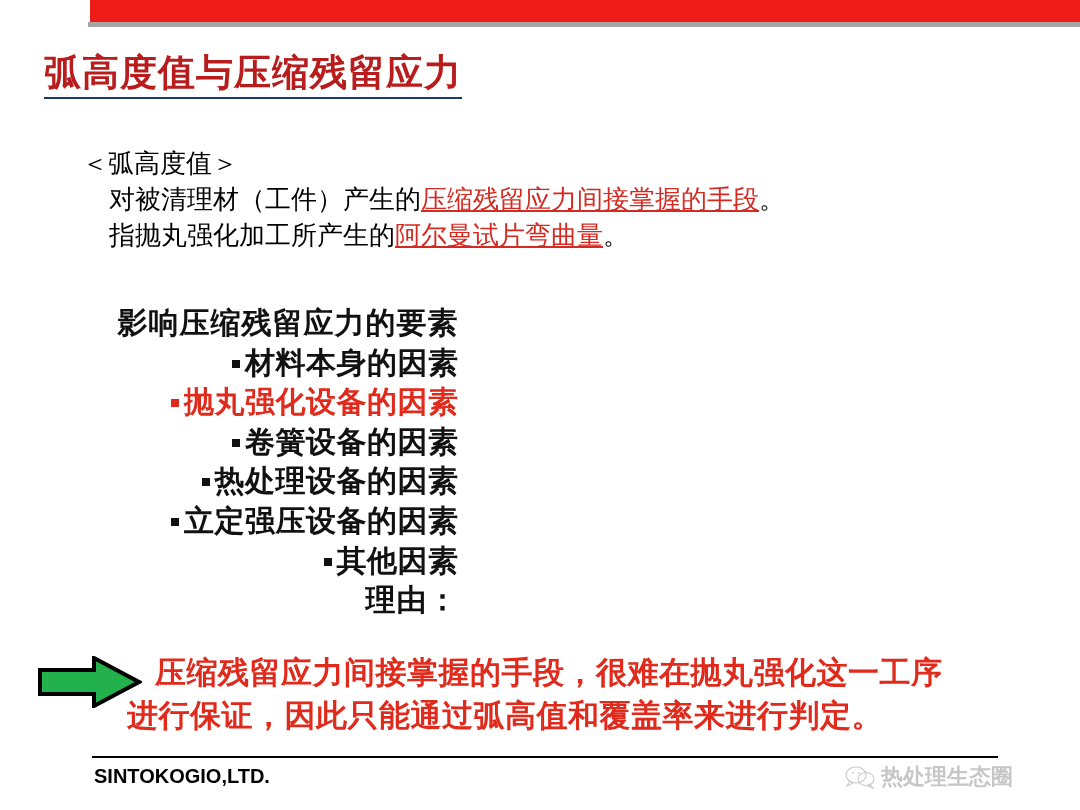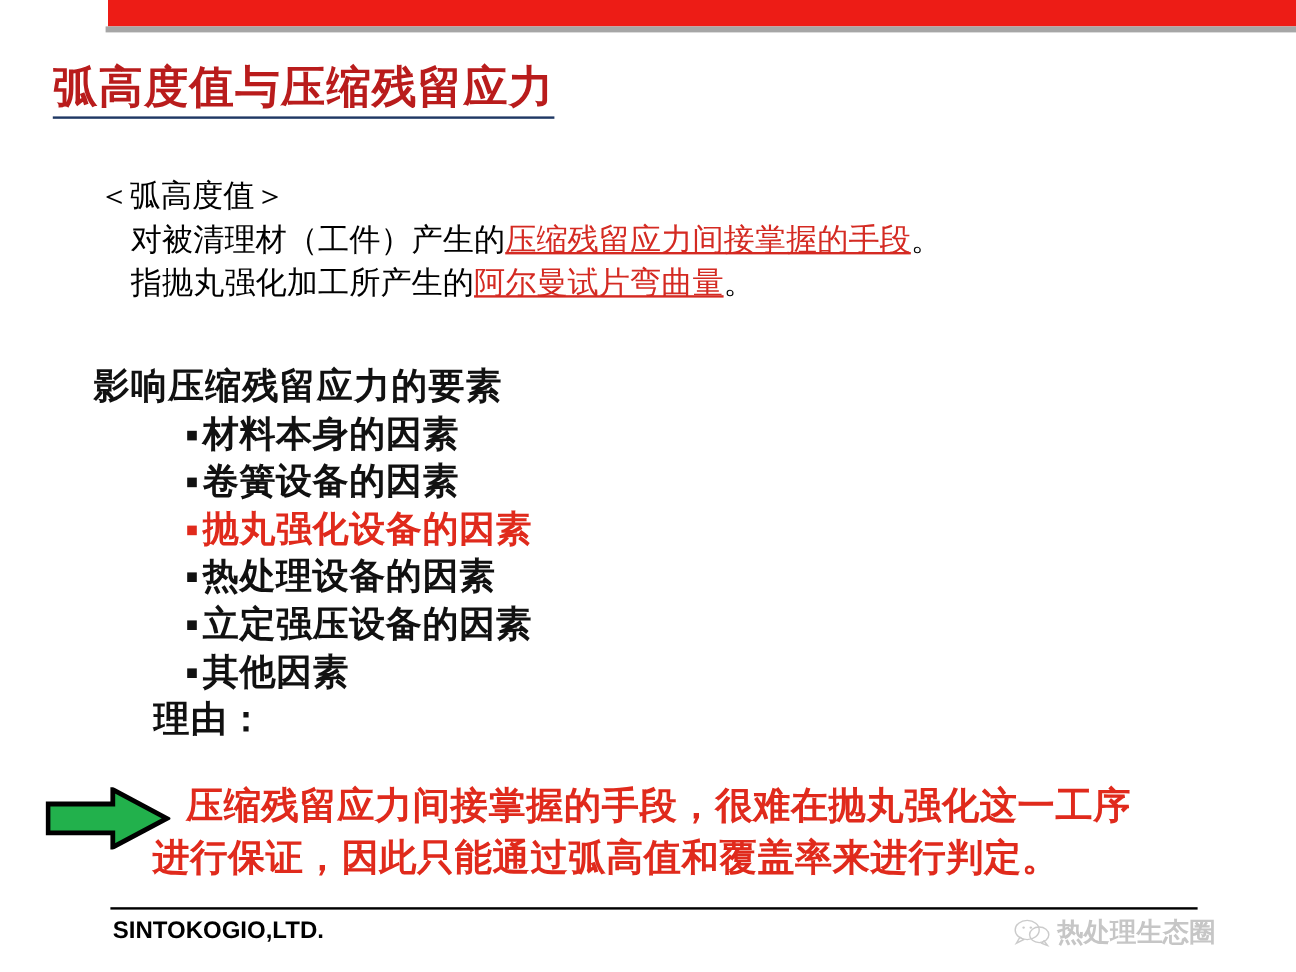--- a/index.html
+++ b/index.html
@@ -71,28 +71,29 @@
   .red-underline {
     color: #D42A22;
     text-decoration: underline;
     text-decoration-color: #D42A22;
     text-underline-offset: 2px;
   }
 
   
   #factors-block {
     position: absolute;
-    left: 78px;
+    left: 93px;
     top: 303px;
     font-family: "DejaVu Sans", "Liberation Sans", sans-serif;
     font-weight: bold;
     font-size: 30px;
     color: #111111;
     line-height: 1.32;
     white-space: nowrap;
+    text-align: right;
   }
   #factors-heading {
     display: block;
     letter-spacing: 1px;
   }
   .factor-item {
     display: block;
     padding-left: 78px;
     letter-spacing: 0.5px;
   }
@@ -199,25 +200,25 @@
     <span>指抛丸强化加工所产生的</span><span class="red-underline">阿尔曼试片弯曲量</span><span>。</span>
   </span>
 </div>
 
 <div id="factors-block">
   <span id="factors-heading">影响压缩残留应力的要素</span>
 
   <span class="factor-item">
     <span class="bullet-square"></span><span>材料本身的因素</span>
   </span>
-  <span class="factor-item">
-    <span class="bullet-square"></span><span>卷簧设备的因素</span>
-  </span>
   <span class="factor-item is-highlight">
     <span class="bullet-square"></span><span>抛丸强化设备的因素</span>
+  </span>
+  <span class="factor-item">
+    <span class="bullet-square"></span><span>卷簧设备的因素</span>
   </span>
   <span class="factor-item">
     <span class="bullet-square"></span><span>热处理设备的因素</span>
   </span>
   <span class="factor-item">
     <span class="bullet-square"></span><span>立定强压设备的因素</span>
   </span>
   <span class="factor-item">
     <span class="bullet-square"></span><span>其他因素</span>
   </span>

